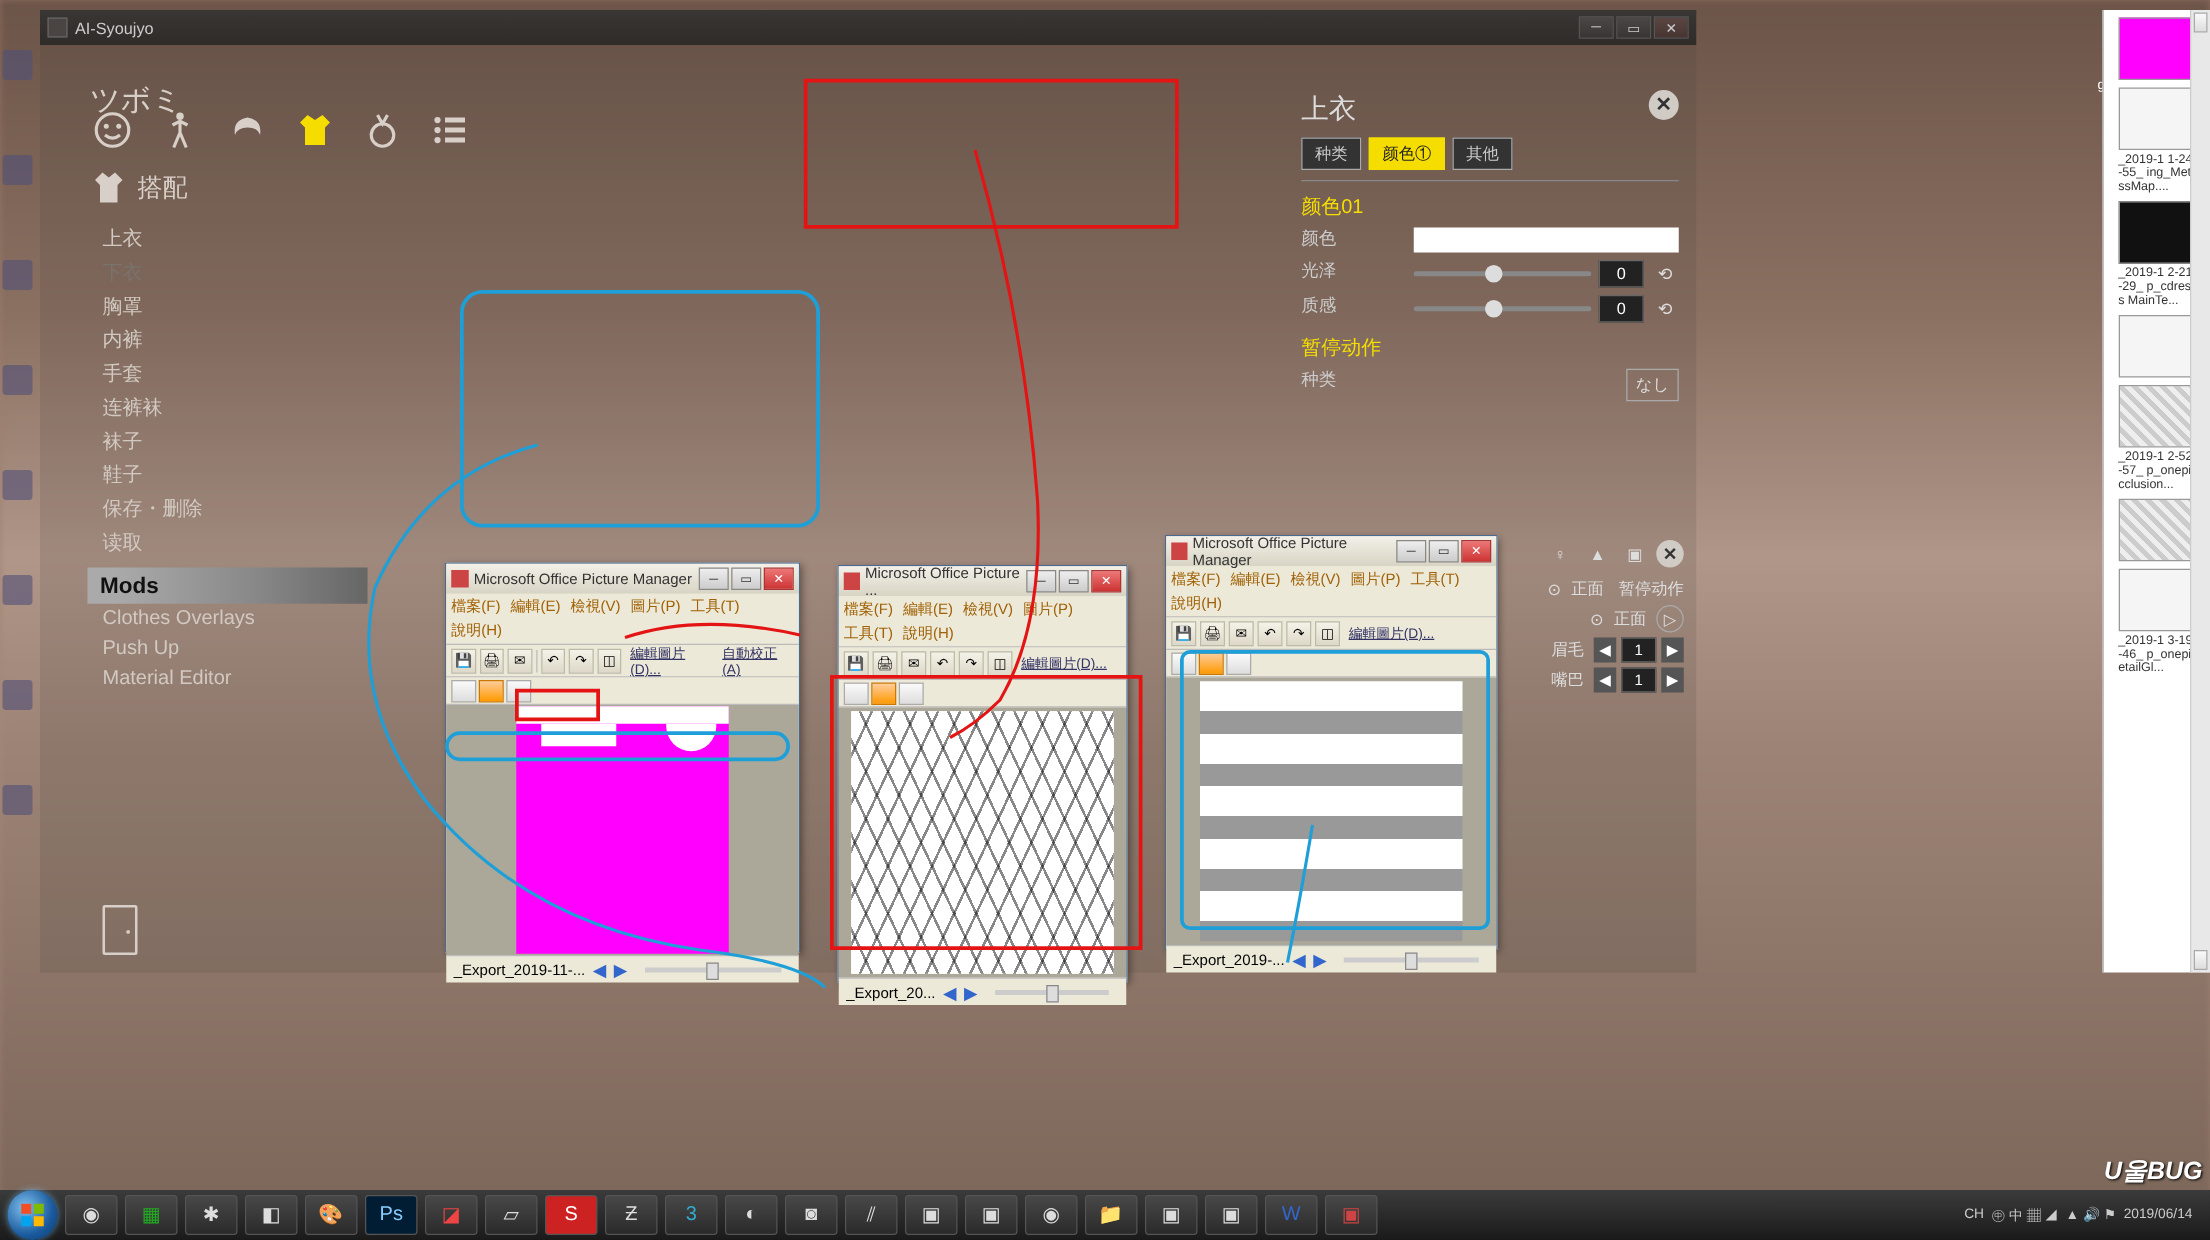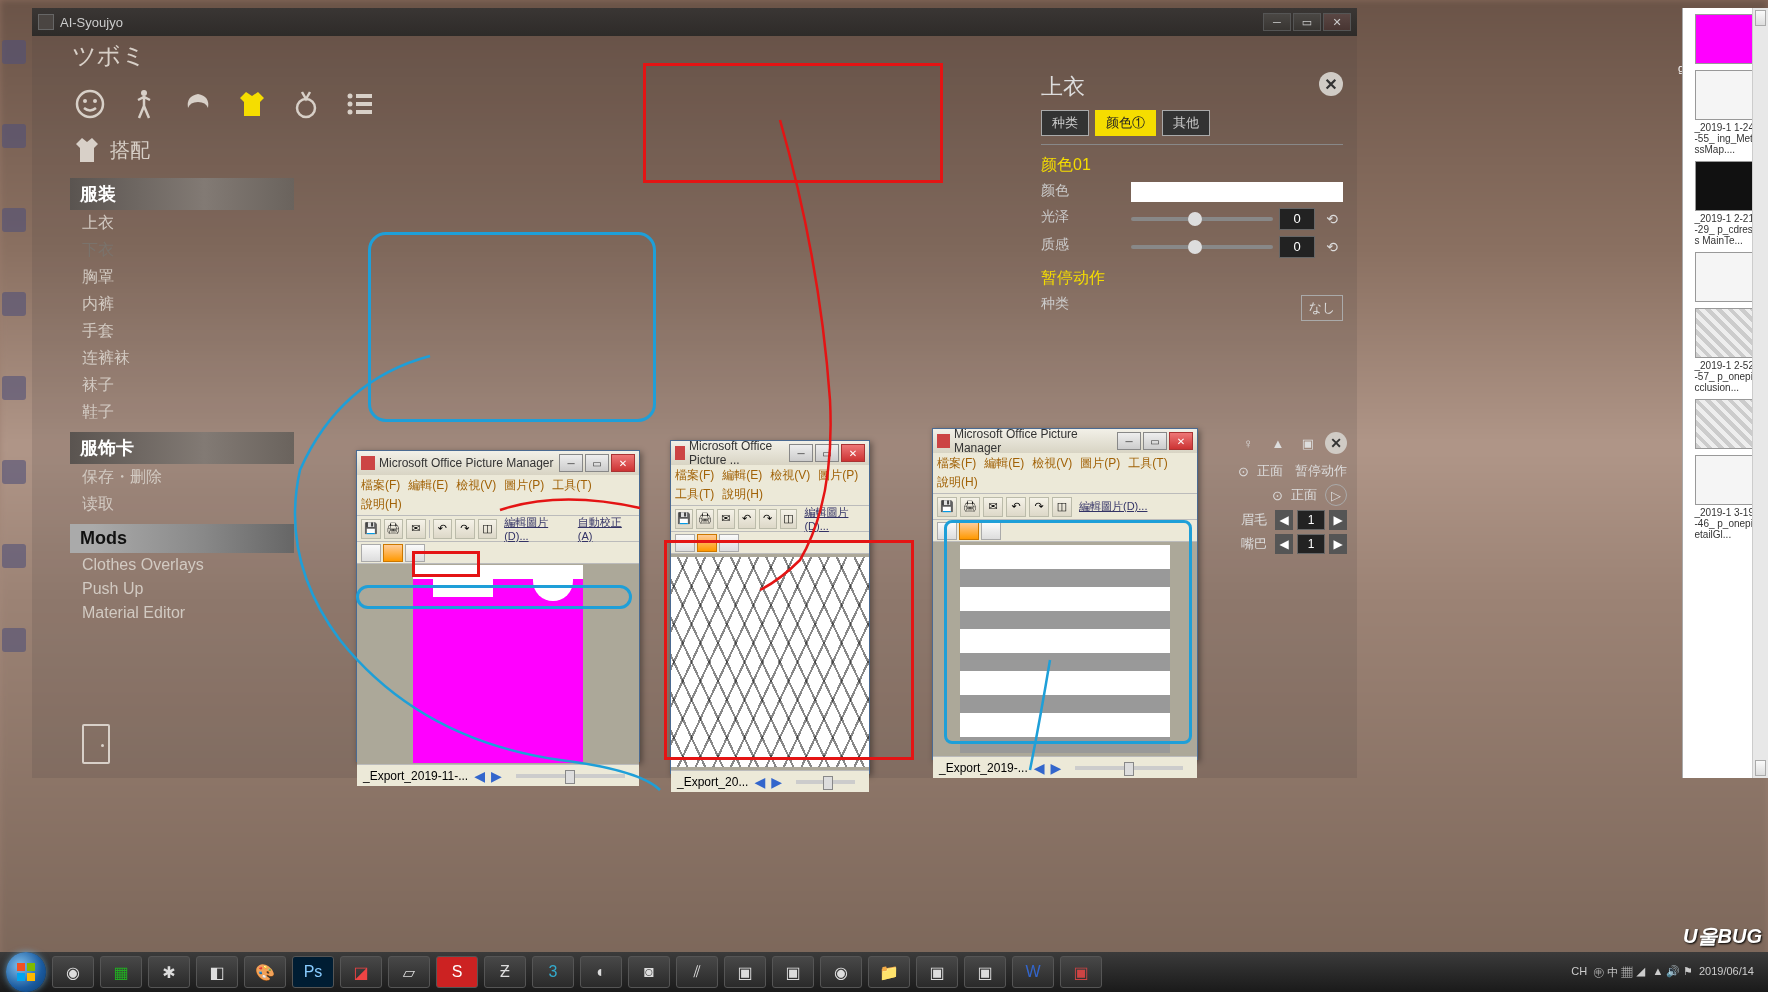--- a/index.html
+++ b/index.html
@@ -4,21 +4,21 @@
 <style>
 *{margin:0;padding:0;box-sizing:border-box;font-family:"Microsoft YaHei","Segoe UI",Arial,sans-serif;-webkit-font-smoothing:antialiased}
 body{width:1768px;height:992px;overflow:hidden;background:linear-gradient(180deg,#8a6b5c 0%,#9b7d6e 30%,#a58a7c 60%,#8d7265 100%);position:relative}
 .blur-bg{position:absolute;inset:0;background:linear-gradient(180deg,#6b5448 0%,#8a7061 25%,#b09688 45%,#9c8375 60%,#7a6558 100%);filter:blur(3px)}
 .main-window{position:absolute;top:8px;left:32px;width:1325px;height:770px;background:rgba(64,60,58,.15)}
 .titlebar{height:28px;background:linear-gradient(#3a3634,#2e2b29);display:flex;align-items:center;padding:0 6px;color:#ccc;font-size:13px}
 .titlebar-icon{width:16px;height:16px;background:#4a4542;margin-right:6px;border:1px solid #666}
 .win-controls{margin-left:auto;display:flex;gap:2px}
 .win-btn{width:28px;height:18px;background:linear-gradient(#4a4744,#383532);border:1px solid #555;color:#ccc;font-size:11px;display:flex;align-items:center;justify-content:center;cursor:pointer}
 .win-btn.close{background:linear-gradient(#5a4744,#483532)}
-.char-name{position:absolute;top:32px;left:40px;color:#d8d0c8;font-size:24px;font-weight:300}
+.char-name{position:absolute;top:56px;left:40px;color:#d8d0c8;font-size:24px;font-weight:300}
 .top-icons{position:absolute;top:78px;left:40px;display:flex;gap:18px}
 .top-icon{width:36px;height:36px;color:#d8d0c8;display:flex;align-items:center;justify-content:center;cursor:pointer}
 .top-icon.active{color:#f5dd00}
 .top-icon svg{width:32px;height:32px;fill:currentColor}
 .coord-label{position:absolute;top:128px;left:42px;color:#d8d0c8;font-size:20px;display:flex;align-items:center;gap:10px}
 .coord-label svg{width:26px;height:28px;fill:#d8d0c8}
 .side-panel{position:absolute;top:170px;left:38px;width:224px}
 .side-header{background:linear-gradient(90deg,#5a5450,#827a74 60%,#6a635d);color:#fff;font-size:18px;font-weight:bold;padding:4px 10px}
 .side-item{color:#d2cac2;font-size:16px;padding:3px 12px;cursor:pointer}
 .side-item.disabled{color:#7a736c}
@@ -185,30 +185,28 @@
   </div>
 
   <div class="coord-label">
     <svg viewBox="0 0 26 28">
         <path d="M8 2 L13 6 L18 2 L24 8 L20 12 L20 26 L6 26 L6 12 L2 8 Z" fill="#d8d0c8"></path>
       </svg>
     <span>搭配</span>
   </div>
 
   <div class="side-panel">
-    <div class="side-header">服装</div>
     <div class="side-item">上衣</div>
     <div class="side-item disabled">下衣</div>
     <div class="side-item">胸罩</div>
     <div class="side-item">内裤</div>
     <div class="side-item">手套</div>
     <div class="side-item">连裤袜</div>
     <div class="side-item">袜子</div>
     <div class="side-item">鞋子</div>
-    <div class="side-header" style="margin-top:6px">服饰卡</div>
     <div class="side-item">保存・删除</div>
     <div class="side-item">读取</div>
     <div class="mods-header" style="margin-top:6px">Mods</div>
     <div class="side-item">Clothes Overlays</div>
     <div class="side-item">Push Up</div>
     <div class="side-item">Material Editor</div>
   </div>
 
   <div class="right-panel">
     <div class="rp-close">✕</div>
@@ -359,21 +357,21 @@
     </div>
   </div>
   <div class="pm-status">
     <span>_Export_2019-11-...</span>
     <span class="pm-nav-arrow">◀</span>
     <span class="pm-nav-arrow">▶</span>
     <div class="pm-zoom"></div>
   </div>
 </div>
 
-<div class="pm-window" style="left:670px;top:440px;width:200px;height:334px">
+<div class="pm-window" style="left:670px;top:452px;width:232px;height:334px">
   <div class="pm-title">
     <div class="pm-title-icon"></div>
     <span>Microsoft Office Picture ...</span>
     <div class="pm-wc">
         <span>─</span>
         <span>▭</span>
         <span class="x">✕</span>
       </div>
   </div>
   <div class="pm-menu">

